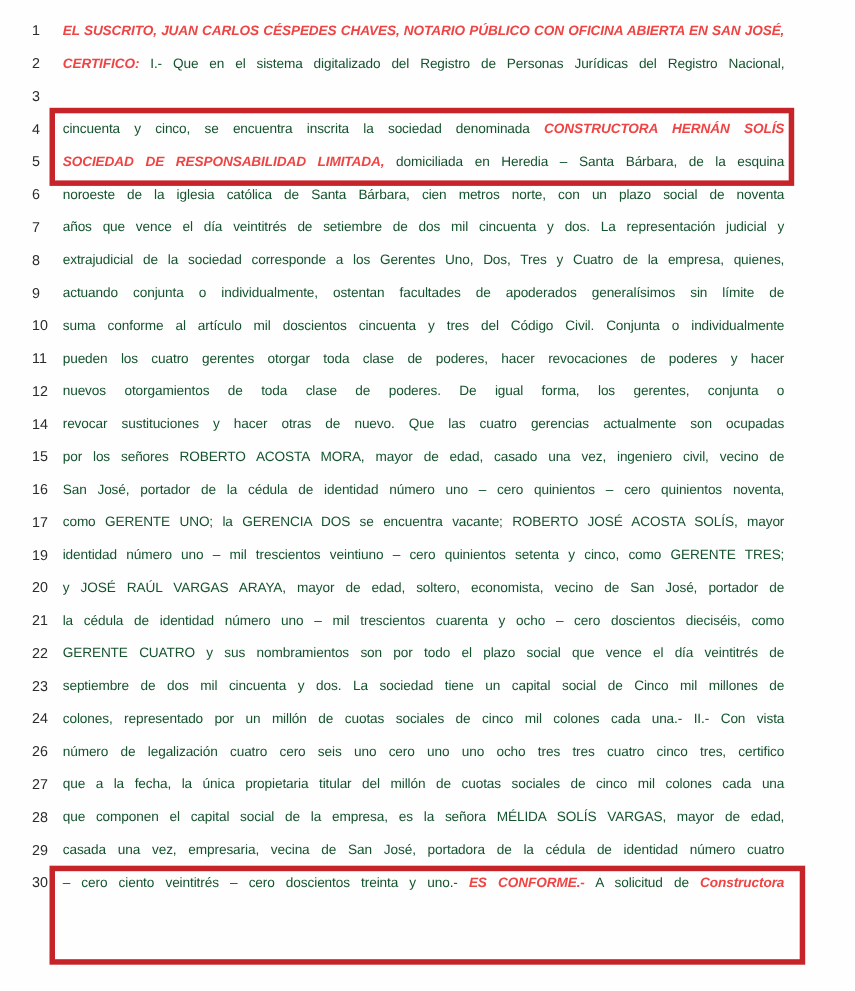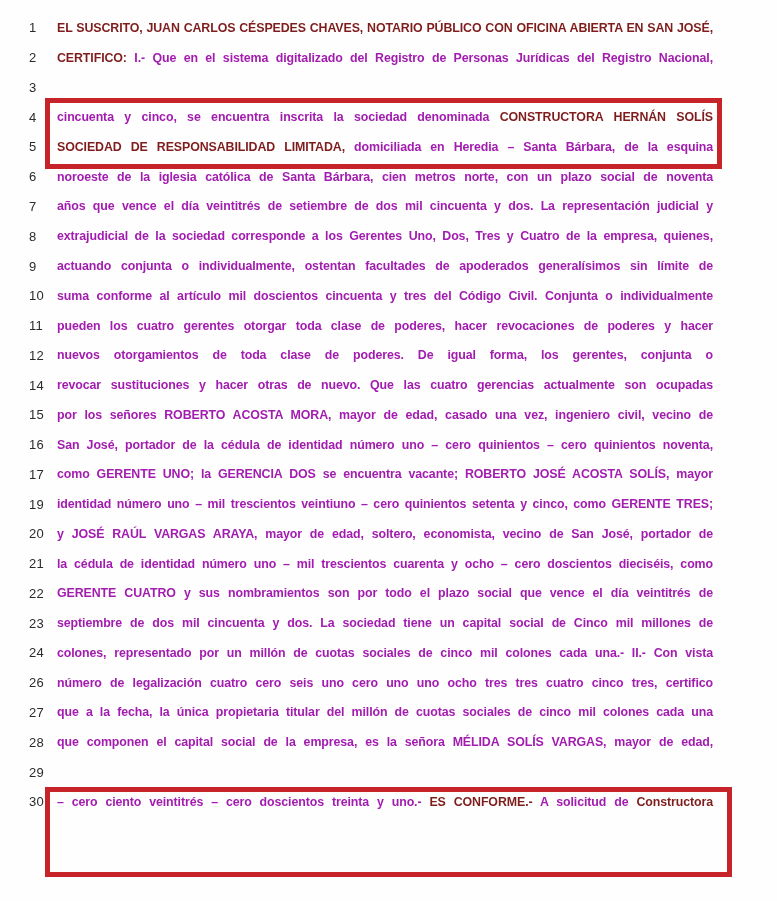--- a/index.html
+++ b/index.html
@@ -39,22 +39,22 @@
     width: 656px;
     flex: 0 0 656px;
     font-size: 12.4px;
     color: #343434;
     letter-spacing: -0.1px;
     white-space: nowrap;
     text-align: justify;
     text-align-last: justify;
     transform-origin: left center;
   }
-  .seg { color: #a21caf; font-weight: bold; }
-  .seg.bold { color: #7f1d1d; font-weight: bold; }
+  .seg { color: #14532d; font-weight: normal; }
+  .seg.bold { color: #ef4444; font-weight: bold; font-style: italic; }
   .highlight-box {
     position: absolute;
     border: 5px solid #c62428;
     background: transparent;
     pointer-events: none;
   }
   .hl-1 { top: 98px;  left: 45px; width: 667px; height: 61px; }
   .hl-2 { top: 787px; left: 45px; width: 677px; height: 80px; }
 </style>
 </head>
@@ -156,20 +156,21 @@
       <div class="doc-line">
         <span class="line-num">27</span>
         <span class="line-text"><span class="seg">que a la fecha, la única propietaria titular del millón de cuotas sociales de cinco mil colones cada una</span></span>
       </div>
       <div class="doc-line">
         <span class="line-num">28</span>
         <span class="line-text"><span class="seg">que componen el capital social de la empresa, es la señora MÉLIDA SOLÍS VARGAS, mayor de edad,</span></span>
       </div>
       <div class="doc-line">
         <span class="line-num">29</span>
+        <span class="line-text"><span class="seg">casada una vez, empresaria, vecina de San José, portadora de la cédula de identidad número cuatro</span></span>
       </div>
       <div class="doc-line">
         <span class="line-num">30</span>
         <span class="line-text"><span class="seg">– cero ciento veintitrés – cero doscientos treinta y uno.- </span><span class="seg bold">ES CONFORME.-</span><span class="seg"> A solicitud de </span><span class="seg bold">Constructora</span></span>
       </div>
     </div>
   <div class="highlight-box hl-1" style="border-color: rgb(198, 36, 40);"></div>
   <div class="highlight-box hl-2" style="border-color: rgb(198, 36, 40);"></div>
 </div>
 

